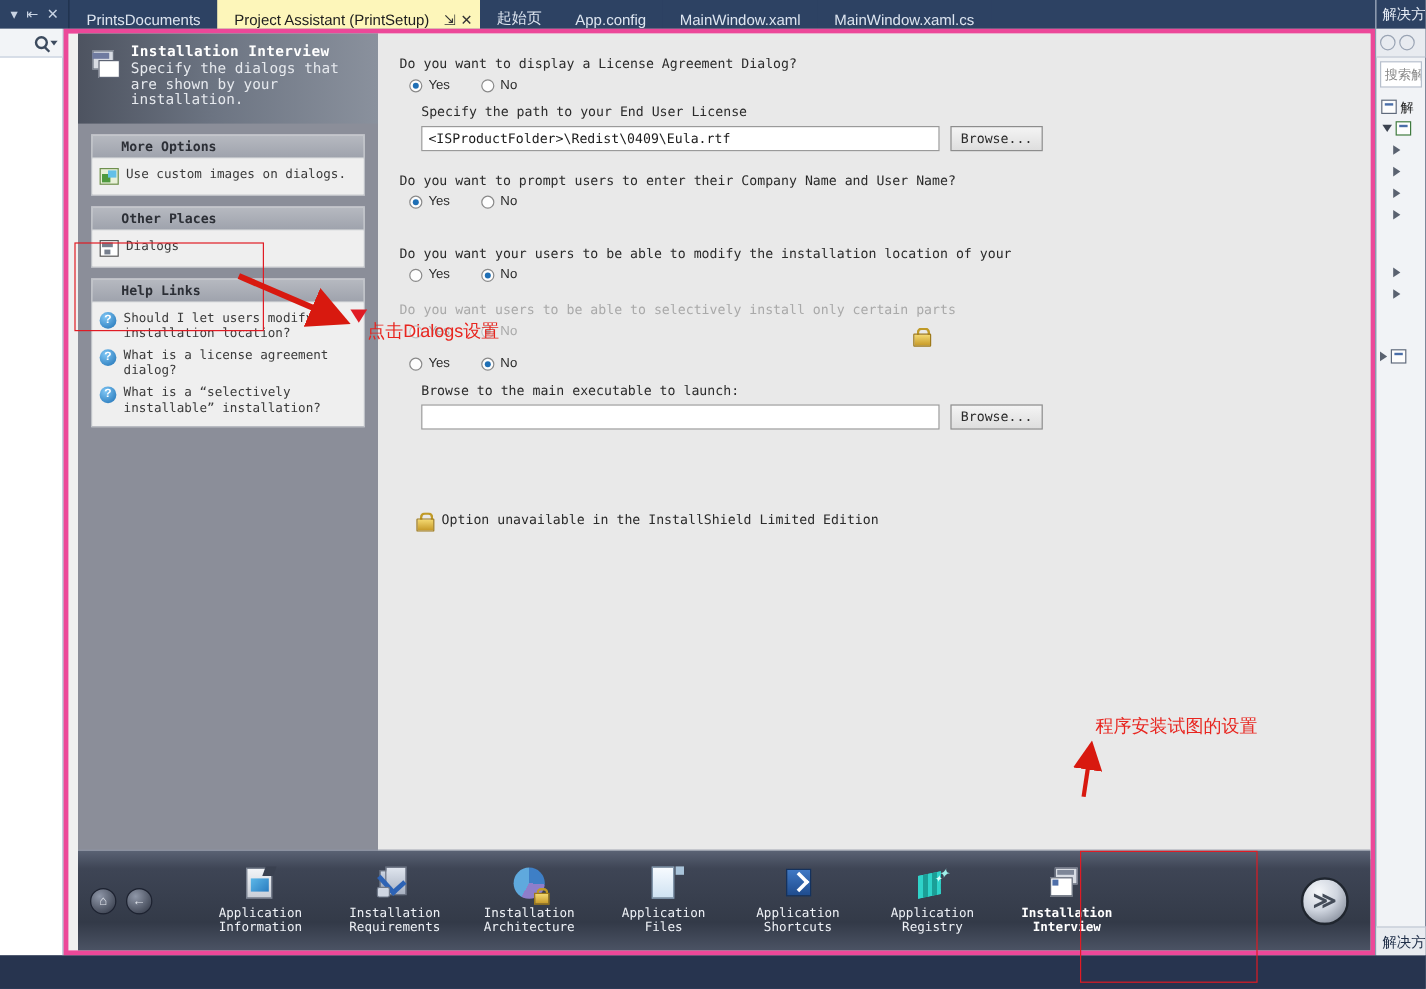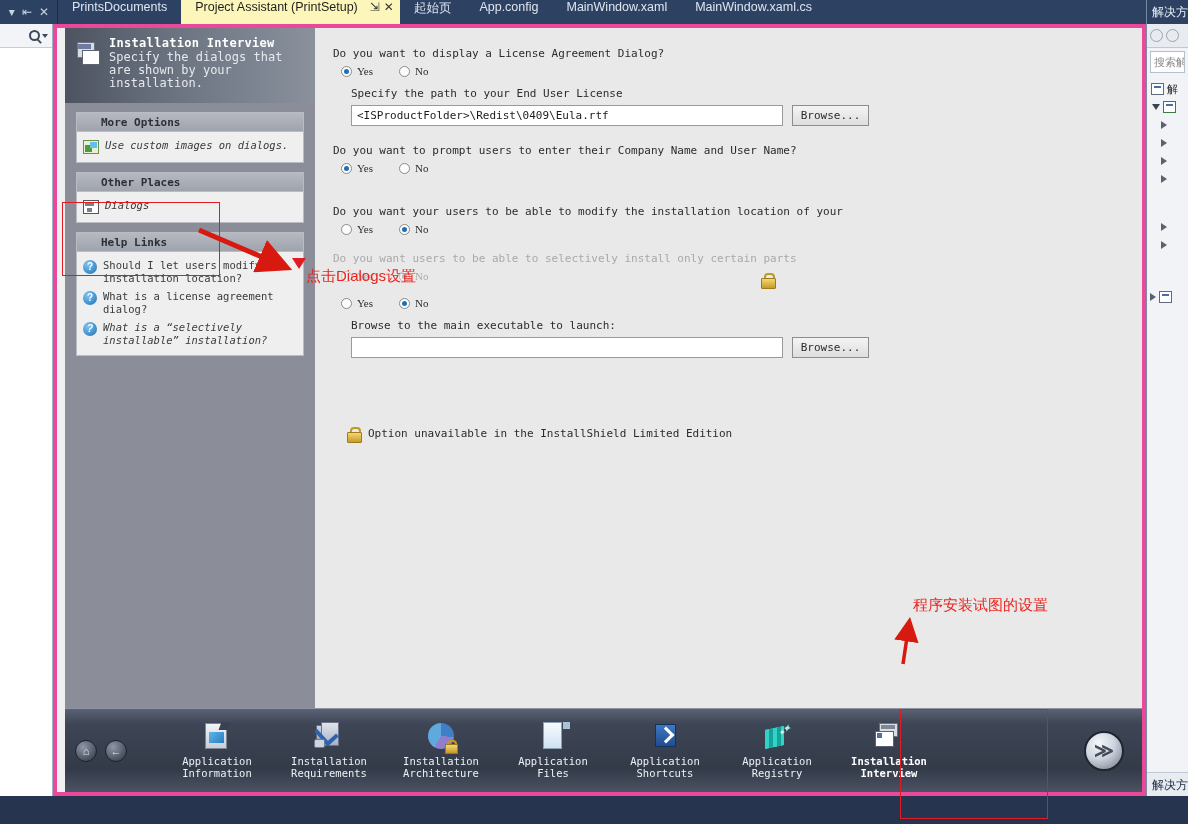--- a/index.html
+++ b/index.html
@@ -18,21 +18,21 @@
     display: flex; align-items: stretch;
   }
   .doc-ctrl {
     width: 58px; height: 24px; background: #2d4263;
     display: flex; align-items: center; justify-content: flex-end;
     gap: 7px; padding-right: 8px;
     border-right: 1px solid #1c2c45;
   }
   .doc-ctrl span { color: #c9d4e4; font-size: 12px; line-height: 1; cursor: default; }
   .tab {
-    display: flex; align-items: flex-start; padding: 0 14px; height: 24px;
+    display: flex; align-items: flex-end; padding: 0 14px; height: 24px;
     color: #dde5f0; font-size: 12.5px; white-space: nowrap;
     background: #2d4263;
   }
   .tab.active {
     background: #fdf6ba; color: #1e1e1e;
     padding-right: 6px;
   }
   .tab.active .tab-label { margin-right: 8px; }
   .tab .pin, .tab .close { font-size: 12px; margin-left: 4px; color: #333; }
   .tabbar-right {
@@ -80,21 +80,21 @@
 
   .grp { margin: 9px 11px 0 11px; background:#ececec; border:1px solid #b9bcc3; }
   .grp-hd {
     height: 19px; background: linear-gradient(180deg,#b6b9c0,#9fa3ad);
     border-bottom:1px solid #b9bcc3;
     font-family:"DejaVu Sans Mono", monospace; font-size:11px; font-weight:700; color:#2c2f36;
     display:flex; align-items:center; padding-left:24px;
   }
   .grp-body { padding: 7px 6px 8px 6px; background:#efefef; }
   .grp-row { display:flex; align-items:flex-start; gap:6px; margin-bottom:5px; }
-  .grp-row:last-child { margin-bottom:0;font-style:italic; }
+  .grp-row:last-child { margin-bottom:0; }
   .grp-row span.txt {
     font-family:"DejaVu Sans Mono", monospace; font-size:10.5px; color:#3a3a3a; line-height:13px;
   }
   .ic16 { width:16px; height:14px; flex:0 0 16px; position:relative; margin-top:1px; }
 
   .ic-pic { background:#e8f0d8; border:1px solid #6e8f4e; }
   .ic-pic::before { content:''; position:absolute; left:1px; top:4px; width:7px; height:7px; background:#4f9a3f; }
   .ic-pic::after { content:''; position:absolute; right:1px; top:1px; width:7px; height:6px; background:#63c0e8; }
 
   .ic-dlg { background:#ffffff; border:1px solid #555; }
@@ -122,21 +122,21 @@
   .rb {
     width:11px; height:11px; border-radius:50%; background:#fdfdfd;
     border:1px solid #8a8a8a; position:relative; flex:0 0 11px;
   }
   .rb.on::after {
     content:''; position:absolute; left:2px; top:2px; width:5px; height:5px;
     border-radius:50%; background:#1f6fb5;
   }
   .rb.dis { border-color:#c2c2c2; background:#f2f2f2; }
   .rb.dis.on::after { background:#b5b5b5; }
-  .rlabel { font-family:Liberation Serif, serif; font-size:11px; color:#2b2b2b; }
+  .rlabel { font-family:Liberation Sans, sans-serif; font-size:11px; color:#2b2b2b; }
   .rlabel.dim { color:#a9a9a9; }
 
   .sublabel { margin:9px 0 4px 18px; }
   .inputrow { display:flex; align-items:center; gap:9px; margin-left:18px; }
   .tbox {
     width:432px; height:21px; background:#ffffff; border:1px solid #9a9a9a;
     font-family:"DejaVu Sans Mono", monospace; font-size:11px; color:#1b1b1b;
     padding:0 5px; line-height:19px;
   }
   .btn {

